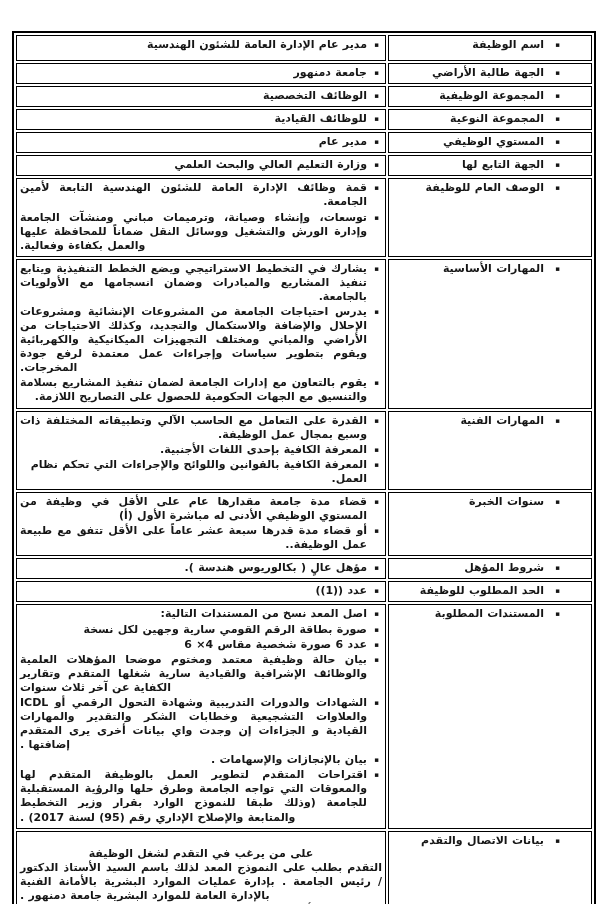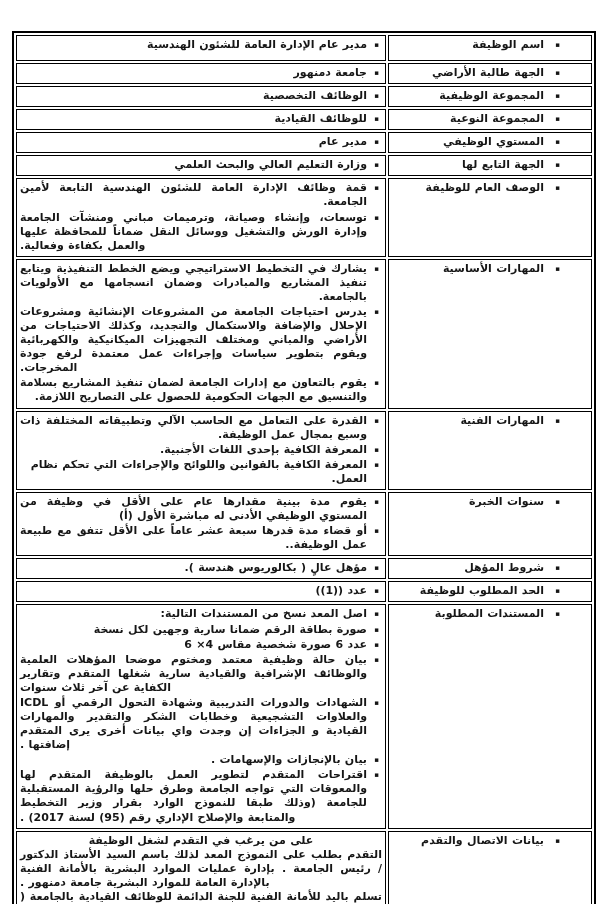--- a/index.html
+++ b/index.html
@@ -25,21 +25,21 @@
   .item{position:relative;padding-right:15px;text-align:justify;margin:0 0 1px 0;}
   .item.single{text-align:right;}
   .item.ml{text-align:justify;text-align-last:left;}
   .item.mr{text-align:justify;text-align-last:right;}
   .b{
     position:absolute;right:3px;top:0;font-size:7px;line-height:14px;
   }
   .lab-item{position:relative;padding-right:44px;text-align:right;}
   .lab-item .b{right:28px;}
   .para{text-align:justify;text-align-last:left;margin:0;}
-  .para.center{text-align:left;text-align-last:center;}
+  .para.center{text-align:left;text-align-last:center;margin-top:13px;}
   td.val.min1{height:20px;}
 </style>
 </head>
 <body>
 
 <div class="page">
 <table class="doc">
 
   <tbody>
         <tr>
@@ -126,21 +126,21 @@
       <div class="item single"><span class="b">▪</span><span>المعرفة الكافية بإحدى اللغات الأجنبية.</span></div>
       <div class="item single"><span class="b">▪</span><span>المعرفة الكافية بالقوانين واللوائح والإجراءات التي تحكم نظام العمل.</span></div>
     </td>
   </tr>
 
   <tr>
     <td class="lab">
       <div class="lab-item"><span class="b">▪</span><span>سنوات الخبرة</span></div>
     </td>
     <td class="val">
-      <div class="item mr"><span class="b">▪</span><span>يقوم مدة بينية مقدارها عام على الأقل في وظيفة من المستوي الوظيفي الأدنى له مباشرة الأول (أ)</span></div>
+      <div class="item mr"><span class="b">▪</span><span>قضاء مدة جامعة مقدارها عام على الأقل في وظيفة من المستوي الوظيفي الأدنى له مباشرة الأول (أ)</span></div>
       <div class="item mr"><span class="b">▪</span><span>أو قضاء مدة قدرها سبعة عشر عاماً على الأقل تتفق مع طبيعة عمل الوظيفة..</span></div>
     </td>
   </tr>
 
   <tr>
     <td class="lab">
       <div class="lab-item"><span class="b">▪</span><span>شروط المؤهل</span></div>
     </td>
     <td class="val">
       <div class="item single"><span class="b">▪</span><span>مؤهل عالٍ ( بكالوريوس هندسة ).</span></div>
@@ -155,21 +155,21 @@
       <div class="item single"><span class="b">▪</span><span>عدد ((1))</span></div>
     </td>
   </tr>
 
   <tr>
     <td class="lab">
       <div class="lab-item"><span class="b">▪</span><span>المستندات المطلوبة</span></div>
     </td>
     <td class="val">
       <div class="item single"><span class="b">▪</span><span>اصل المعد نسخ من المستندات التالية:</span></div>
-      <div class="item single"><span class="b">▪</span><span>صورة بطاقة الرقم ضمانا سارية وجهين لكل نسخة</span></div>
+      <div class="item single"><span class="b">▪</span><span>صورة بطاقة الرقم القومي سارية وجهين لكل نسخة</span></div>
       <div class="item single"><span class="b">▪</span><span>عدد 6 صورة شخصية مقاس 4× 6</span></div>
       <div class="item ml"><span class="b">▪</span><span>بيان حالة وظيفية معتمد ومختوم موضحا المؤهلات العلمية والوظائف الإشرافية والقيادية سارية شغلها المتقدم وتقارير الكفاية عن آخر ثلاث سنوات</span></div>
       <div class="item ml"><span class="b">▪</span><span>الشهادات والدورات التدريبية وشهادة التحول الرقمي أو ICDL والعلاوات التشجيعية وخطابات الشكر والتقدير والمهارات القيادية و الجزاءات إن وجدت واي بيانات أخرى يرى المتقدم إضافتها .</span></div>
       <div class="item single"><span class="b">▪</span><span>بيان بالإنجازات والإسهامات .</span></div>
       <div class="item ml"><span class="b">▪</span><span>اقتراحات المتقدم لتطوير العمل بالوظيفة المتقدم لها والمعوقات التي تواجه الجامعة وطرق حلها والرؤية المستقبلية للجامعة (وذلك طبقا للنموذج الوارد بقرار وزير التخطيط والمتابعة والإصلاح الإداري رقم (95) لسنة 2017) .</span></div>
     </td>
   </tr>
 
   <tr>
     <td class="lab">

